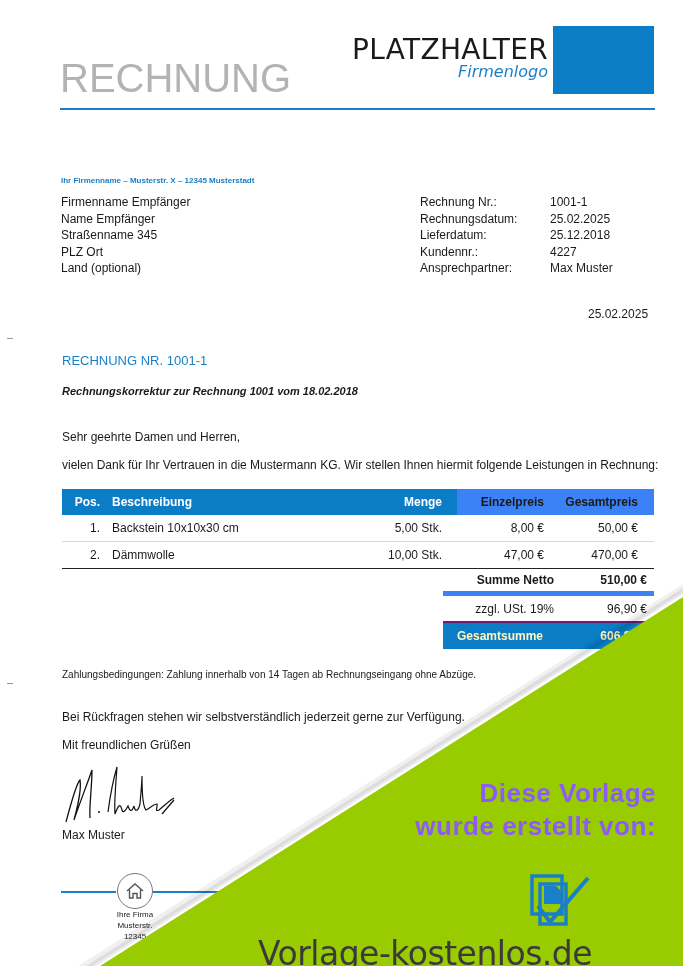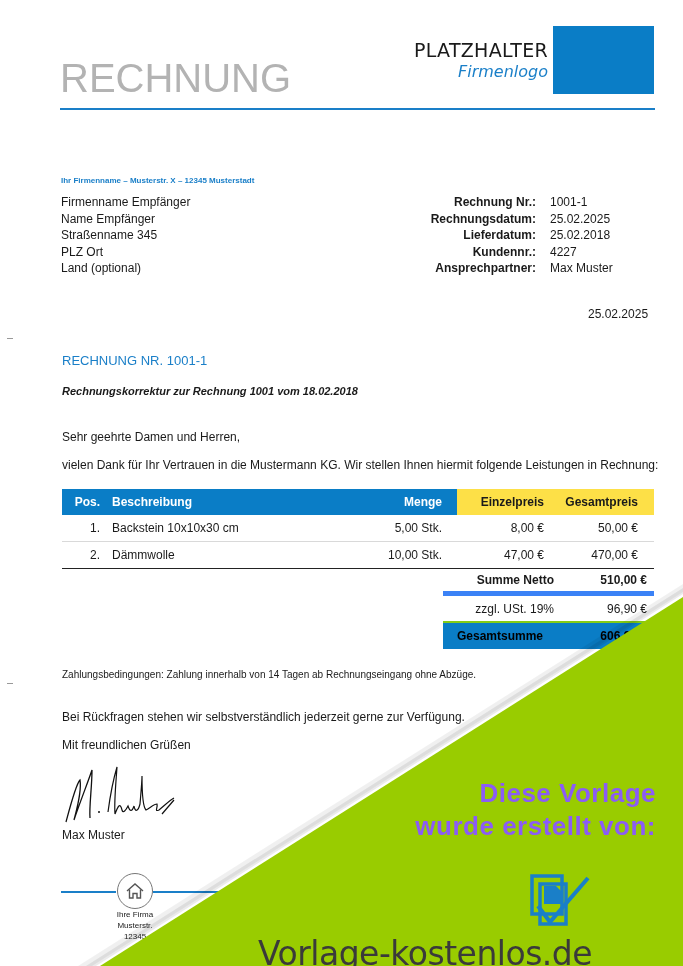--- a/index.html
+++ b/index.html
@@ -4,61 +4,61 @@
 <style>
   * { box-sizing: border-box; margin: 0; padding: 0; }
   html, body { width: 683px; height: 966px; overflow: hidden; background: #ffffff; }
   body { position: relative; font-family: "Liberation Sans", sans-serif; color: #1a1a1a; }
 
   .abs { position: absolute; }
 
   
   .title { left: 60px; top: 56px; font-size: 40px; color: #b3b3b3; letter-spacing: 0px; font-weight: normal; }
   .logo-text { right: 135px; top: 38px; text-align: right; }
-  .logo-main { font-size: 19px; color: #1a1a1a; letter-spacing: 0.3px; line-height: 24px; font-family: "DejaVu Sans", sans-serif; font-weight: normal; }
+  .logo-main { font-size: 28px; color: #1a1a1a; letter-spacing: 0.3px; line-height: 24px; font-family: "DejaVu Sans", sans-serif; font-weight: normal; }
   .logo-sub { font-size: 16px; color: #1a7fc8; font-style: italic; line-height: 20px; font-family: "DejaVu Sans", sans-serif; }
   .logo-box { left: 553px; top: 26px; width: 101px; height: 68px; background: #0a7dc6; }
   .header-rule { left: 60px; top: 108px; width: 595px; height: 2px; background: #1a7fc8; }
 
   .sender-line { left: 61px; top: 176px; font-size: 8px; color: #1a7fc8; font-weight: bold; }
 
   .recipient { left: 61px; top: 194px; font-size: 12px; line-height: 16.5px; color: #1a1a1a; }
 
   .meta { left: 420px; top: 194px; font-size: 12px; line-height: 16.5px; }
   .meta-row { display: flex; }
-  .meta-label { width: 130px; text-align: right; font-weight: bold; padding-right: 14px; }
+  .meta-label { width: 130px; text-align: left; font-weight: normal; padding-right: 14px; }
   .meta-value { width: 100px; }
 
   .date { left: 588px; top: 307px; font-size: 12px; }
 
   .fold { left: 7px; width: 6px; height: 1px; background: #999; }
 
   .inv-heading { left: 62px; top: 353px; font-size: 13px; font-weight: normal; color: #1a7fc8; }
   .correction { left: 62px; top: 385px; font-size: 11px; font-weight: bold; font-style: italic; }
   .salutation { left: 62px; top: 430px; font-size: 12px; }
   .intro { left: 62px; top: 458px; font-size: 12px; }
 
   
   .table { left: 62px; top: 489px; width: 592px; font-size: 12px; }
   .thead { display: flex; height: 26px; align-items: center; }
   .th-blue { background: #0a7dc6; color: #fff; font-weight: bold; display: flex; align-items: center; height: 26px; width: 395px; }
-  .th-grey { background: #fde047; color: #1a1a1a; font-weight: bold; display: flex; align-items: center; height: 26px; width: 197px; }
+  .th-grey { background: #3b82f6; color: #1a1a1a; font-weight: bold; display: flex; align-items: center; height: 26px; width: 197px; }
   .c-pos { width: 46px; text-align: right; padding-right: 8px; }
   .c-desc { width: 260px; padding-left: 4px; }
   .c-qty { width: 89px; text-align: right; padding-right: 15px; }
   .c-unit { width: 100px; text-align: right; padding-right: 13px; }
   .c-total { width: 97px; text-align: right; padding-right: 16px; }
   .trow { display: flex; height: 27px; align-items: center; border-bottom: 1px solid #d9d9d9; }
   .trow.last { border-bottom: 1.5px solid #222; }
 
   .summary { left: 443px; top: 569px; width: 211px; font-size: 12px; }
   .srow { display: flex; height: 27px; align-items: center; border-bottom: 5px solid #3b82f6; }
   .srow.net { font-weight: bold; }
-  .srow.vat { border-bottom: 2px solid #84cc16; }
-  .srow.total { background: #0a7dc6; color: #000000; font-weight: bold; border-bottom: none; height: 26px; }
+  .srow.vat { border-bottom: 2px solid #701a75; }
+  .srow.total { background: #0a7dc6; color: #fef9c3; font-weight: bold; border-bottom: none; height: 26px; }
   .s-label { width: 115px; text-align: right; padding-right: 4px; }
   .s-label.left { text-align: left; padding-left: 14px; }
   .s-value { width: 96px; text-align: right; padding-right: 7px; }
 
   .terms { left: 62px; top: 669px; font-size: 10px; color: #1a1a1a; }
   .questions { left: 62px; top: 710px; font-size: 12px; }
   .closing { left: 62px; top: 738px; font-size: 12px; }
   .signature { left: 62px; top: 762px; }
   .signer { left: 62px; top: 828px; font-size: 12px; }
 
@@ -99,21 +99,21 @@
   <div class="meta-row">
     <div class="meta-label">Rechnung Nr.:</div>
     <div class="meta-value">1001-1</div>
   </div>
   <div class="meta-row">
     <div class="meta-label">Rechnungsdatum:</div>
     <div class="meta-value">25.02.2025</div>
   </div>
   <div class="meta-row">
     <div class="meta-label">Lieferdatum:</div>
-    <div class="meta-value">25.02.2018</div>
+    <div class="meta-value">25.12.2018</div>
   </div>
   <div class="meta-row">
     <div class="meta-label">Kundennr.:</div>
     <div class="meta-value">4227</div>
   </div>
   <div class="meta-row">
     <div class="meta-label">Ansprechpartner:</div>
     <div class="meta-value">Max Muster</div>
   </div>
 </div>

